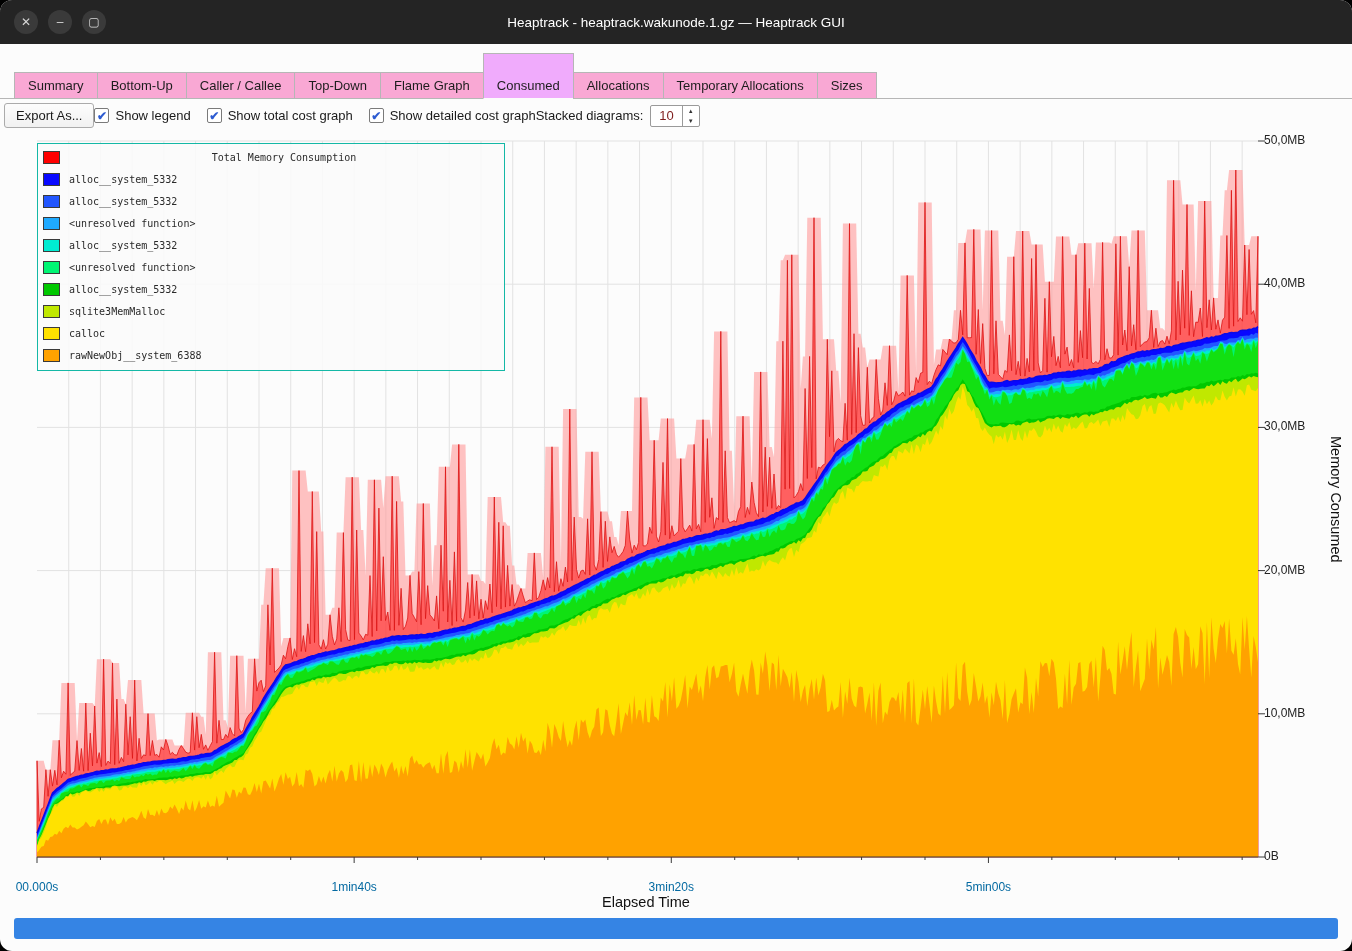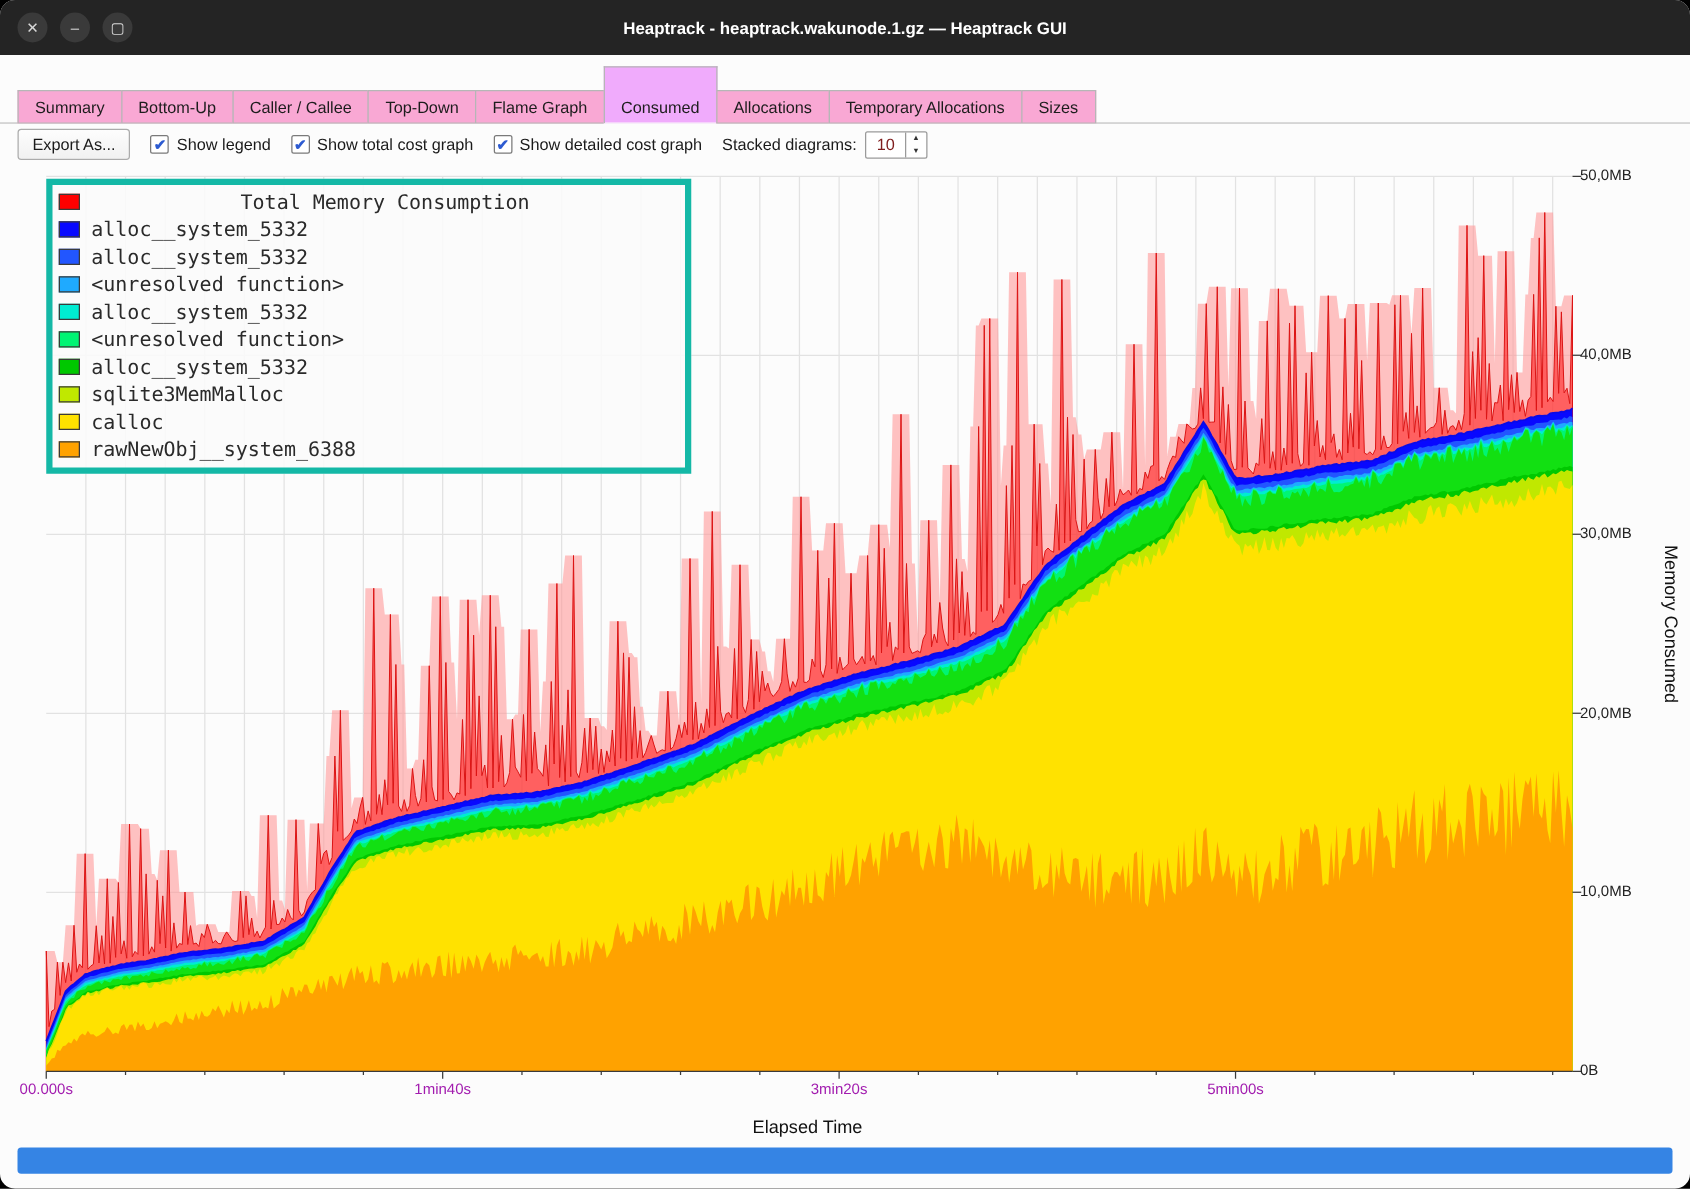--- a/index.html
+++ b/index.html
@@ -1,43 +1,43 @@
 <!DOCTYPE html>
 <html><head>
 <meta charset="utf-8">
 <style>
   html,body{margin:0;padding:0;}
   body{width:1352px;height:951px;background:#000;font-family:"Liberation Sans",sans-serif;position:relative;overflow:hidden;}
   .window{position:absolute;inset:0;border-radius:12px;overflow:hidden;background:#fcfcfc;}
   .titlebar{position:absolute;left:0;top:0;right:0;height:44px;background:#242424;display:flex;align-items:center;justify-content:center;}
-  .title{color:#fff;font-weight:bold;font-size:13.5px;}
+  .title{color:#fff;font-weight:normal;font-size:13.5px;}
   .winbtns{position:absolute;left:14px;top:10px;display:flex;gap:10px;}
   .winbtn{width:24px;height:24px;border-radius:50%;background:#3a3a3a;color:#d8d8d8;display:flex;align-items:center;justify-content:center;font-size:12px;cursor:default;}
   .menubar{position:absolute;left:0;top:44px;right:0;height:26px;background:#242424;display:flex;align-items:center;padding-left:10px;}
   .menuitem{color:#e2e2e2;font-size:13px;padding:3px 10px;display:inline-block;}
   .menuitem::first-letter{text-decoration:underline;}
   .tabbar{position:absolute;left:0;top:70px;right:0;height:29px;display:flex;align-items:flex-end;padding-left:14px;border-bottom:1px solid #b6b6b6;background:#fcfcfc;box-sizing:border-box;}
   .tab{font-size:13px;color:#1d1d1d;padding:5px 13px;border:1px solid #b6b6b6;background:#f9a8d4;margin-right:-1px;margin-bottom:-1px;border-bottom:1px solid #b6b6b6;white-space:nowrap;}
   .tab.active{background:#f0abfc;border-bottom-color:#fcfcfc;padding-top:24px;}
-  .toolbar{position:absolute;left:0;top:99px;right:0;height:33px;display:flex;align-items:center;gap:16px;padding-left:14px;background:#fcfcfc;}
+  .toolbar{position:absolute;left:0;top:99px;right:0;height:33px;display:flex;align-items:center;padding-left:4px;background:#fcfcfc;}
   .btn{border:1px solid #ababab;background:linear-gradient(#fdfdfd,#f1f1f1);border-radius:3px;padding:4px 11px;font-size:13px;color:#1a1a1a;}
   .check{display:flex;align-items:center;gap:6px;font-size:13px;color:#1a1a1a;}
   .box{width:15px;height:15px;border:1px solid #7a7a7a;border-radius:2px;background:#fff;display:flex;align-items:center;justify-content:center;color:#2d5bd1;font-size:12px;font-weight:bold;box-sizing:border-box;}
   .spin{display:flex;align-items:stretch;border:1px solid #9a9a9a;border-radius:2px;background:#fff;height:22px;box-sizing:border-box;}
   .spinval{padding:2px 8px;font-size:13px;display:flex;align-items:center;color:#7f1d1d;}
   .spinbtns{display:flex;flex-direction:column;border-left:1px solid #9a9a9a;width:16px;}
   .spinbtn{flex:1;display:flex;align-items:center;justify-content:center;font-size:6px;color:#333;}
   .chart{position:absolute;left:0;top:132px;width:1352px;height:780px;background:#fcfcfc;}
   #plot{position:absolute;left:37px;top:9px;width:1221px;height:716px;overflow:visible;}
   .ylabel{position:absolute;font-size:12px;color:#222;left:1264px;white-space:nowrap;}
-  .xlabel{position:absolute;font-size:12px;color:#a21caf;transform:translateX(-50%);top:732px;white-space:nowrap;}
+  .xlabel{position:absolute;font-size:12px;color:#0369a1;transform:translateX(-50%);top:748px;white-space:nowrap;}
   .axis-title-x{position:absolute;font-size:14.5px;color:#111;left:646px;top:762px;transform:translateX(-50%);}
   .axis-title-y-wrap{position:absolute;right:8px;top:9px;height:716px;display:flex;align-items:center;}
   .axis-title-y{writing-mode:vertical-rl;font-size:14.5px;color:#111;}
-  .legend{position:absolute;left:37px;top:11px;width:516px;background:rgba(250,250,250,0.88);border:5px solid #14b8a6;font-family:"DejaVu Sans Mono",monospace;font-size:16px;color:#2a2a2a;padding:2px 5px 4px 5px;box-sizing:border-box;}
+  .legend{position:absolute;left:37px;top:11px;width:468px;background:rgba(250,250,250,0.88);border:1px solid #14b8a6;font-family:"DejaVu Sans Mono",monospace;font-size:10px;color:#2a2a2a;padding:2px 5px 4px 5px;box-sizing:border-box;}
   .lrow{display:flex;align-items:center;height:22px;gap:9px;}
   .swatch{width:17px;height:13px;border:1px solid #3a3a3a;flex:none;box-sizing:border-box;}
   .lrow.titlerow .llabel{flex:1;text-align:center;}
   .llabel{white-space:nowrap;}
   .hscroll{position:absolute;left:14px;top:918px;width:1324px;height:21px;background:#3584e4;border-radius:3px;}
 </style>
 </head>
 <body>
 
 <div class="window">

